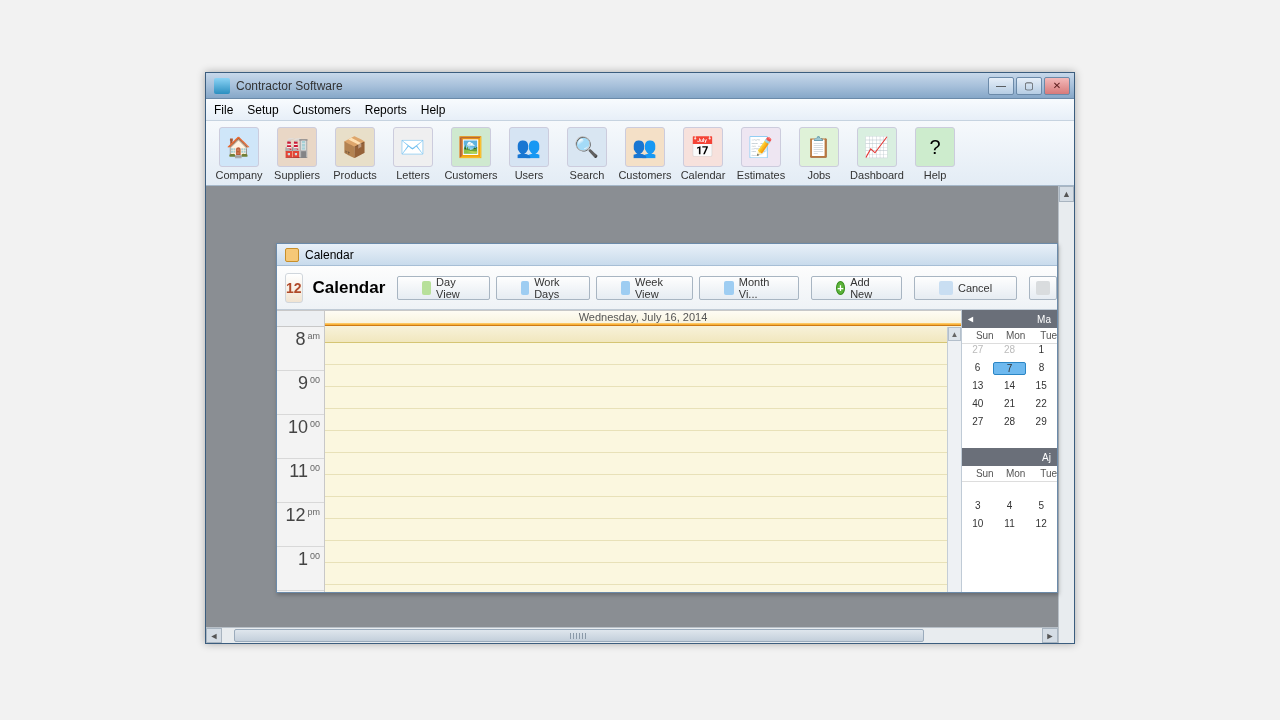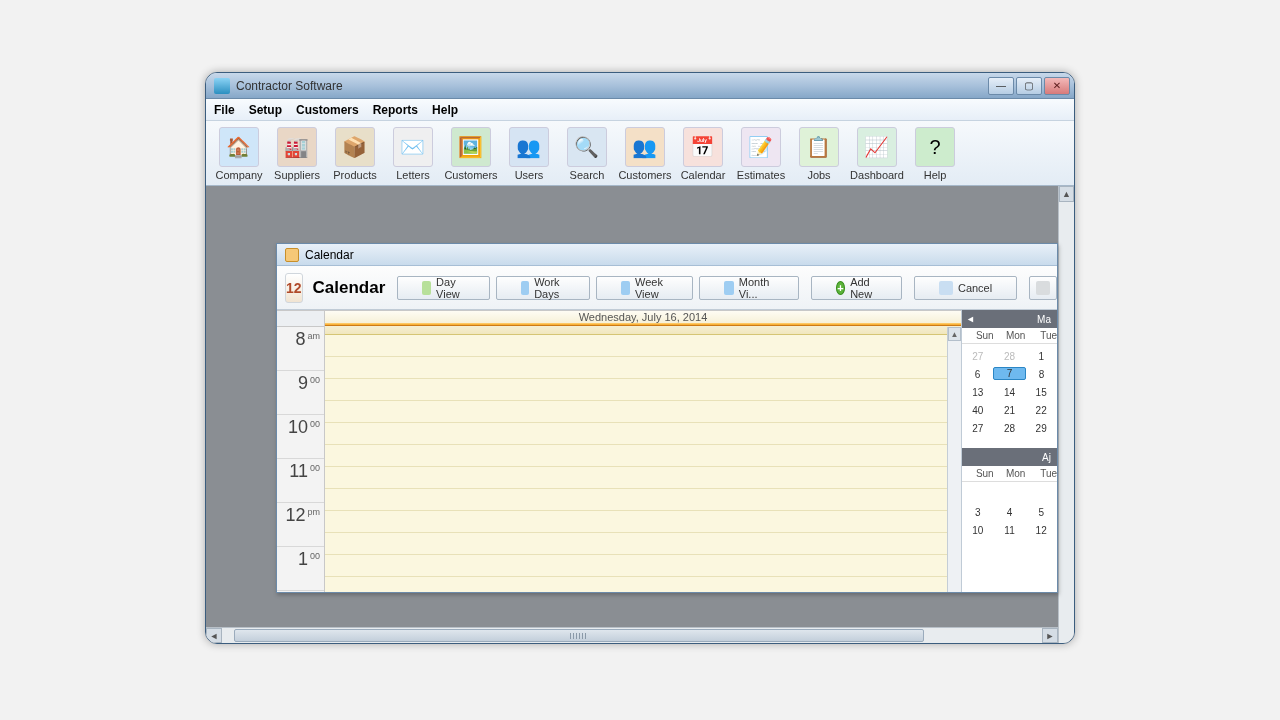--- a/index.html
+++ b/index.html
@@ -12,21 +12,21 @@
     position: relative;
   }
   .app-window {
     position: absolute;
     left: 205px;
     top: 72px;
     width: 870px;
     height: 572px;
     background: #fff;
     border: 1px solid #3b5d7e;
-    border-radius: 12px;
+    border-radius: 0;
     box-shadow: 0 0 8px rgba(0,0,0,0.3);
     overflow: hidden;
     display: flex;
     flex-direction: column;
   }
   .titlebar {
     background: linear-gradient(to bottom, #c7d8ea 0%, #a8c1db 50%, #86a7c8 100%);
     height: 26px;
     display: flex;
     align-items: center;
@@ -51,21 +51,21 @@
   .win-btn.close { background: linear-gradient(#f3b9b9,#d77a7a); color:#5a1b1b; }
   .menubar {
     background: linear-gradient(#f8fbfe,#e7eff8);
     height: 22px;
     display: flex;
     align-items: center;
     padding: 0 8px;
     gap: 14px;
     border-bottom: 1px solid #c6d3e0;
   }
-  .menubar span { cursor: default; font-weight: bold; }
+  .menubar span { cursor: default; }
   .toolbar {
     background: linear-gradient(#f6f9fc,#e3ecf5);
     border-bottom: 1px solid #a6b8ca;
     display: flex;
     padding: 4px 4px 2px 4px;
     gap: 0;
   }
   .tool-btn {
     display: flex; flex-direction: column; align-items: center;
     width: 58px;
@@ -149,21 +149,21 @@
     display:flex; align-items:flex-start; justify-content:flex-end;
     padding: 2px 4px 0 0;
   }
   .timecol .hour .hn { font-size:18px; color:#444; }
   .timecol .hour .hs { font-size:9px; color:#666; margin-left:2px; margin-top:2px; }
   .daycol {
     flex:1; display:flex; flex-direction:column; border-top:1px solid #c8c8c8;
     position:relative;
   }
   .daycol .dayhead {
-    height:24px; background:linear-gradient(#fefcf4,#f1e7be);
+    height:32px; background:linear-gradient(#fefcf4,#f1e7be);
     border-bottom:1px solid #d5c574;
     text-align:center; font-size:11px; color:#555;
   }
   .daycol .dayhead .accent {
     height: 3px;
     background: linear-gradient(#ffd27a,#f5a623);
     border-bottom: 1px solid #cc7a16;
   }
   .daycol .grid {
     flex:1;
@@ -179,21 +179,21 @@
     display:flex; flex-direction:column; overflow:hidden;
   }
   .minical-area .monthbar {
     height:18px; background:#6a6f79; color:#fff;
     display:flex;align-items:center;padding:0 4px;font-size:10px;position:relative;
   }
   .monthbar .mprev{width:10px;height:10px;font-size:9px;color:#fff;}
   .monthbar .mname{flex:1;text-align:right;padding-right:2px;}
   .mini-dow{display:flex;height:16px;align-items:center;border-bottom:1px solid #ddd;}
   .mini-dow span{flex:1;text-align:right;font-size:10px;color:#555;}
-  .mini-row{display:flex;height:18px;align-items:flex-end;}
+  .mini-row{display:flex;height:18px;align-items:flex-start;}
   .mini-row span{flex:1;text-align:center;font-size:10px;color:#333;}
   .mini-row span.dim{color:#bbb;}
   .mini-row span.sel{background:#6eb9ef;border:1px solid #2b86c5;border-radius:2px;}
   .hscroll {
     position:absolute; left:0; right:16px; bottom:0; height:16px;
     background:#e8ecef; border-top:1px solid #b8c0c8;
     display:flex;
   }
   .hscroll .harrow{width:16px;background:#d5dde5;border:1px solid #a8b4c0;display:flex;align-items:center;justify-content:center;font-size:9px;color:#555;}
   .hscroll .htrack{flex:1;position:relative;}

